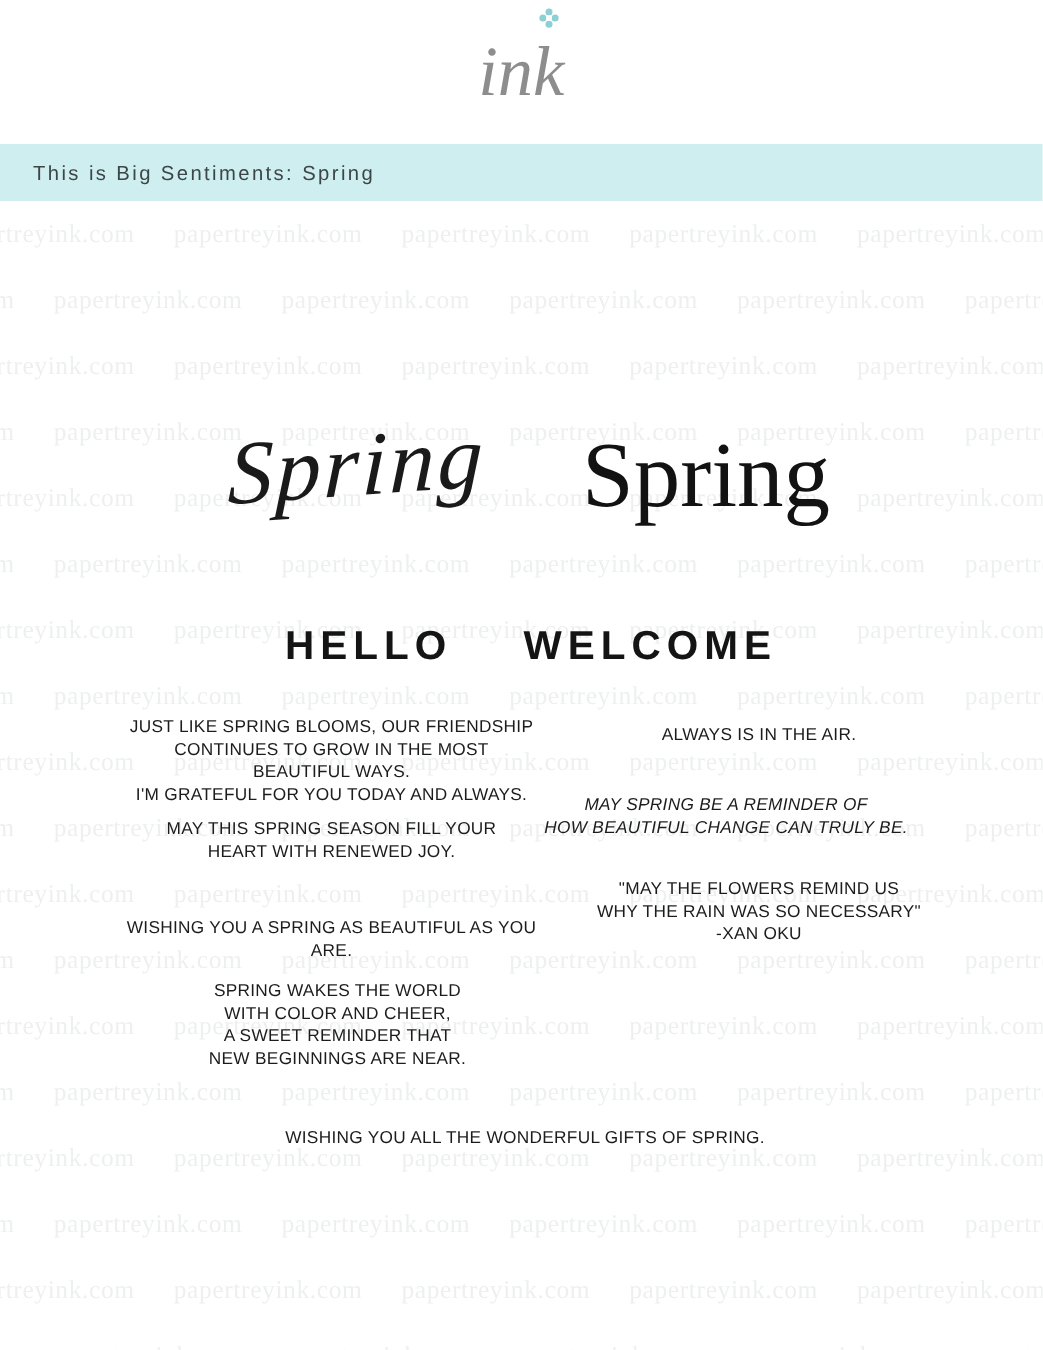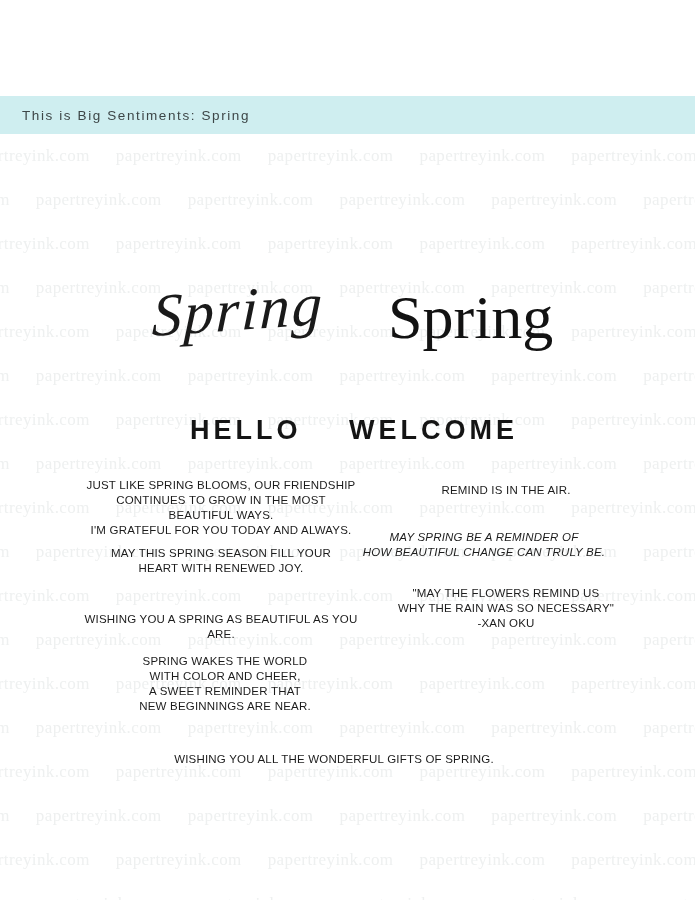--- a/index.html
+++ b/index.html
@@ -169,27 +169,37 @@
   }
 
   .s1 { left: 85px;  top: 344px; width: 272px; }
   .s2 { left: 85px;  top: 412px; width: 272px; }
   .s3 { left: 70px;  top: 478px; width: 302px; }
   .s4 { left: 120px; top: 520px; width: 210px; }
   .s5 { left: 380px; top: 349px; width: 252px; }
   .s6 { left: 348px; top: 396px; width: 272px; font-style: italic; }
   .s7 { left: 380px; top: 452px; width: 252px; }
   .s8 { left: 372px; top: 518px; width: 262px; }
-  .s9 { left: 136px; top: 618px; width: 396px; }
+  .s9 { left: 152px; top: 618px; width: 396px; }
 </style>
 </head>
 <body>
 
 <div class="brand">
   <div class="brand-logo">
+    <span class="brand-word2">
+      <span>ink</span>
+      <svg class="brand-flower" viewBox="0 0 24 24" fill="currentColor" aria-hidden="true">
+        <circle cx="12" cy="5" r="4"></circle>
+        <circle cx="12" cy="19" r="4"></circle>
+        <circle cx="5" cy="12" r="4"></circle>
+        <circle cx="19" cy="12" r="4"></circle>
+        <circle cx="12" cy="12" r="3.2" fill="#ffffff"></circle>
+      </svg>
+    </span>
   </div>
 </div>
 
 <div class="titlebar">
   <span class="titlebar-left">This is Big Sentiments: Spring</span>
 </div>
 
 <div class="stage">
 
   <div class="watermarks" id="wm-layer">
@@ -339,21 +349,21 @@
     <div class="sentiment s2">MAY THIS SPRING SEASON FILL YOUR
 HEART WITH RENEWED JOY.</div>
     <div class="sentiment s1">JUST LIKE SPRING BLOOMS, OUR FRIENDSHIP
 CONTINUES TO GROW IN THE MOST BEAUTIFUL WAYS.
 I'M GRATEFUL FOR YOU TODAY AND ALWAYS.</div>
     <div class="sentiment s3">WISHING YOU A SPRING AS BEAUTIFUL AS YOU ARE.</div>
     <div class="sentiment s4">SPRING WAKES THE WORLD
 WITH COLOR AND CHEER,
 A SWEET REMINDER THAT
 NEW BEGINNINGS ARE NEAR.</div>
-    <div class="sentiment s5">REMIND IS IN THE AIR.</div>
+    <div class="sentiment s5">ALWAYS IS IN THE AIR.</div>
     <div class="sentiment s6">MAY SPRING BE A REMINDER OF
 HOW BEAUTIFUL CHANGE CAN TRULY BE.</div>
     <div class="sentiment s7">"MAY THE FLOWERS REMIND US
 WHY THE RAIN WAS SO NECESSARY"
 -XAN OKU</div>
     <div class="sentiment s9">WISHING YOU ALL THE WONDERFUL GIFTS OF SPRING.</div>
   </div>
 </div>
 
 </body></html>

